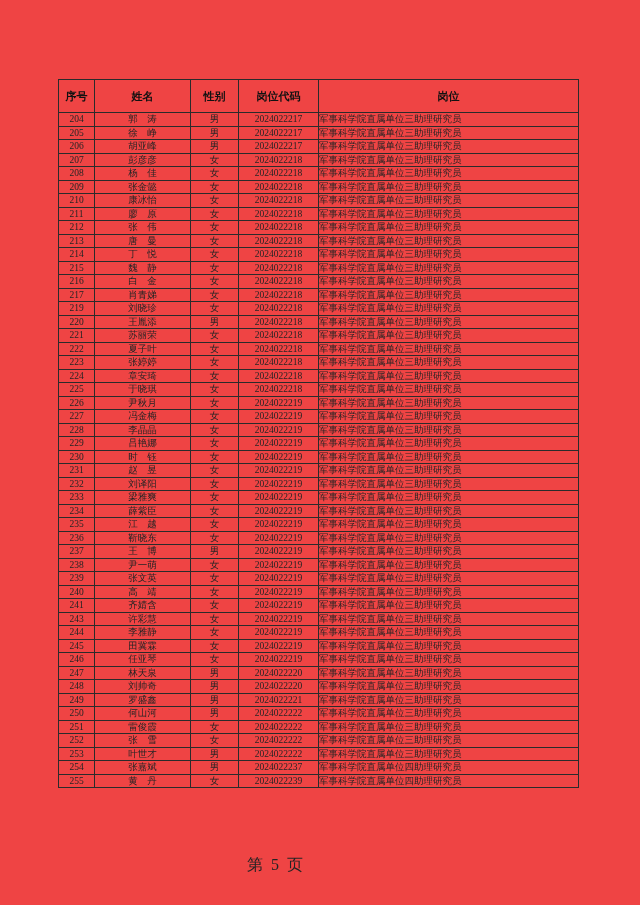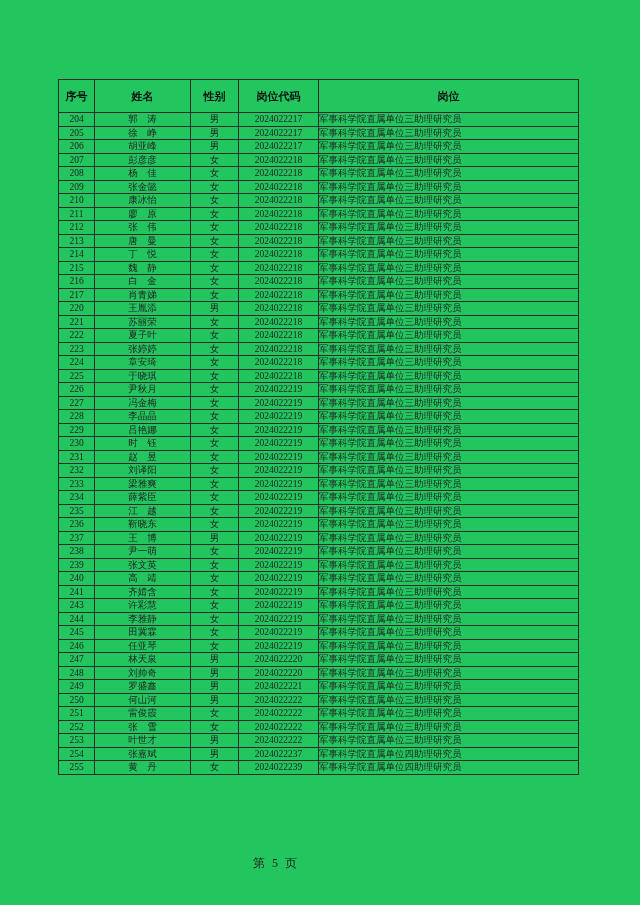--- a/index.html
+++ b/index.html
@@ -11,21 +11,21 @@
     height: 905px;
     background: #ffffff;
     position: relative;
     font-family: "Liberation Serif", "DejaVu Serif", serif;
     color: #1f1f1f;
     overflow: hidden;
   }
   .page {
     position: absolute;
     inset: 0;
-    background: #22c55e;
+    background: #ef4444;
   }
   table.doc-table {
     position: absolute;
     left: 58px;
     top: 79px;
     width: 520px;
     border-collapse: collapse;
     table-layout: fixed;
   }
   .doc-table th, .doc-table td {
@@ -54,21 +54,21 @@
   .col-name { width: 96px; }
   .col-gen  { width: 48px; }
   .col-code { width: 80px; }
   .col-post { width: 260px; }
   .footer {
     position: absolute;
     left: 0;
     top: 855px;
     width: 552px;
     text-align: center;
-    font-size: 12px;
+    font-size: 16px;
     color: #242424;
     letter-spacing: 2px;
   }
 </style>
 </head>
 <body>
 
 <div class="page">
 
   <table class="doc-table">
@@ -195,20 +195,27 @@
 
   <tr>
     <td>217</td>
     <td>肖青娣</td>
     <td>女</td>
     <td>2024022218</td>
     <td class="cell-post">军事科学院直属单位三助理研究员</td>
   </tr>
 
 
+  <tr>
+    <td>219</td>
+    <td>刘晓珍</td>
+    <td>女</td>
+    <td>2024022218</td>
+    <td class="cell-post">军事科学院直属单位三助理研究员</td>
+  </tr>
 
   <tr>
     <td>220</td>
     <td>王胤添</td>
     <td>男</td>
     <td>2024022218</td>
     <td class="cell-post">军事科学院直属单位三助理研究员</td>
   </tr>
 
   <tr>

